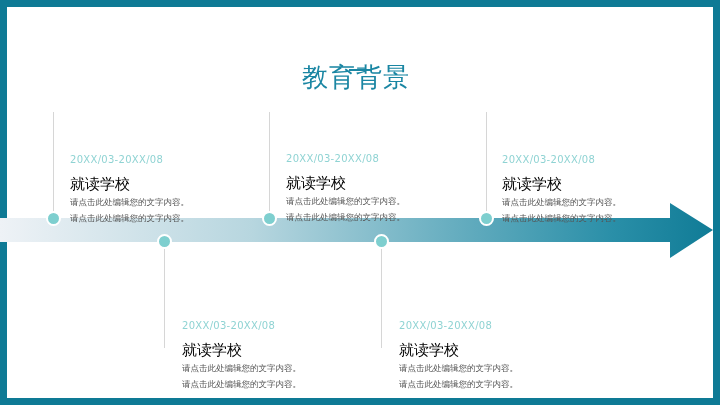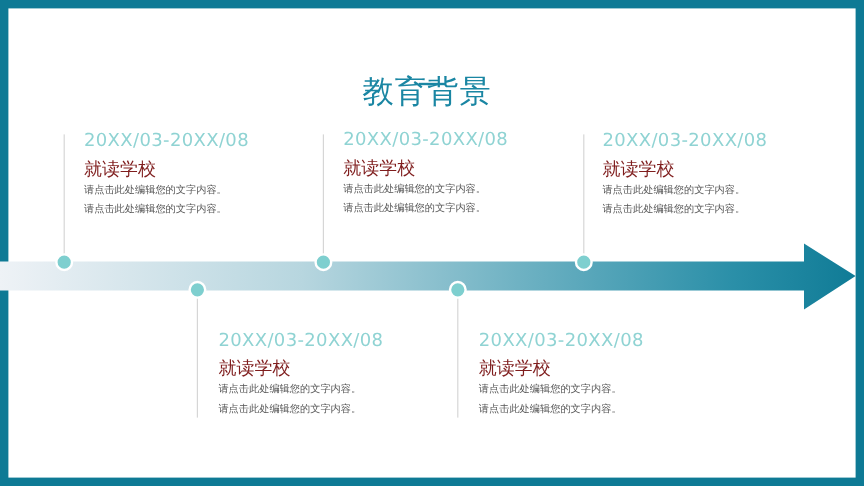--- a/index.html
+++ b/index.html
@@ -8,22 +8,22 @@
   .frame { position:absolute; left:0; top:0; width:720px; height:405px; box-sizing:border-box;
            border:7px solid #0e7a95; }
   .title { position:absolute; left:0; width:712px; top:28px; text-align:center;
            font-size:26px; color:#1a86a3; letter-spacing:1px; line-height:34px;margin-top:32px; }
   .title-underline { position:absolute; left:349px; top:69px; width:22px; height:2px; background:#1a86a3; }
   .arrow { position:absolute; left:0; top:0; width:720px; height:405px; pointer-events:none; }
   .vline { position:absolute; width:1px; background:#d6d6d6; }
   .node { position:absolute; width:11px; height:11px; border-radius:50%; background:#7ecfcf;
           border:2.5px solid #ffffff; box-sizing:content-box; }
   .card { position:absolute; width:180px; }
-  .card .date { font-size:15px; color:#8fd3d3; line-height:12px; letter-spacing:0.3px; }
-  .card .school { font-size:15px; color:#7f1d1d; line-height:20px; margin-top:8px; }
+  .card .date { font-size:10px; color:#8fd3d3; line-height:12px; letter-spacing:0.3px;margin-top:43px; }
+  .card .school { font-size:15px; color:#000000; line-height:20px; margin-top:8px; }
   .card .desc { font-size:8.5px; color:#555555; line-height:16px; margin-top:0; }
 </style>
 </head>
 <body>
 
 <div class="frame"></div>
 
 <div class="title">教育背景</div>
 <div class="title-underline"></div>
 

